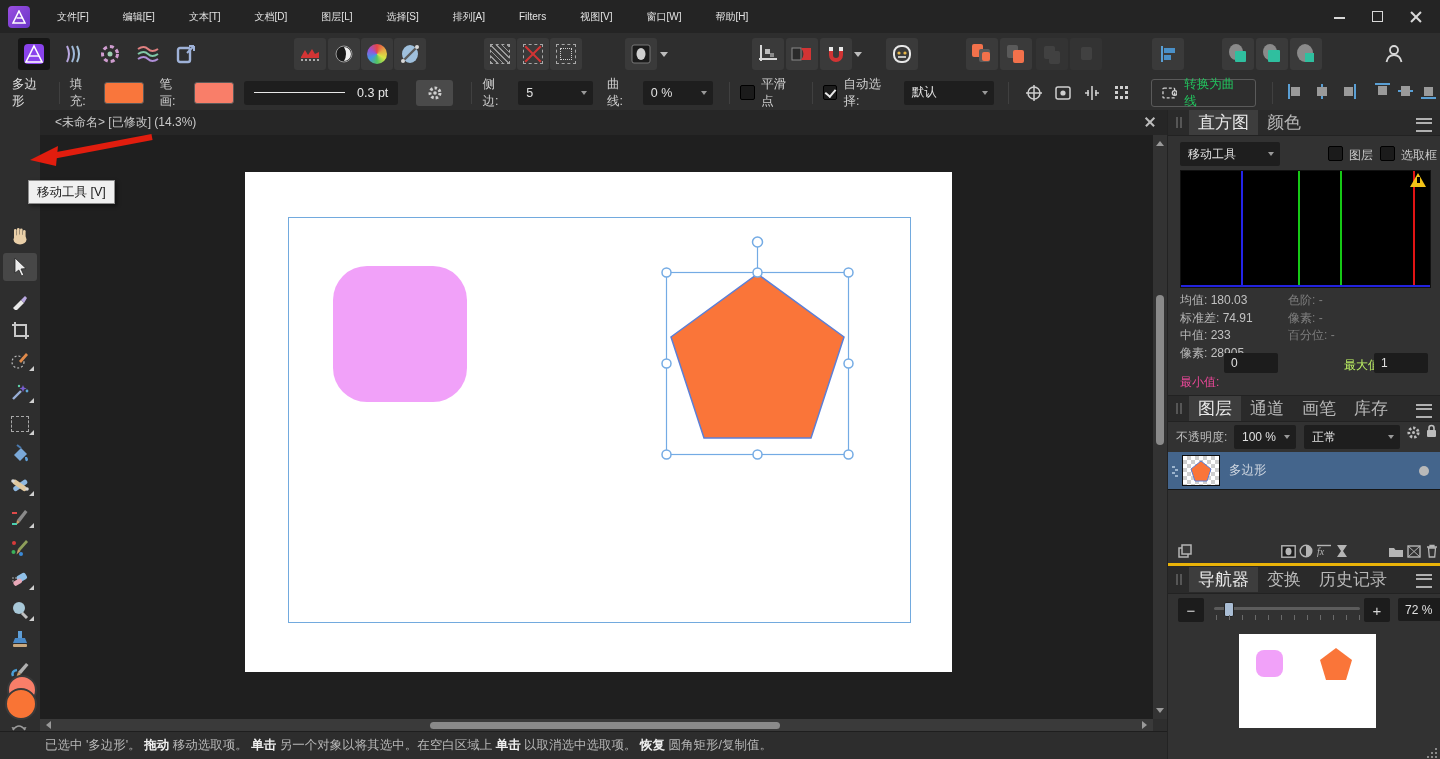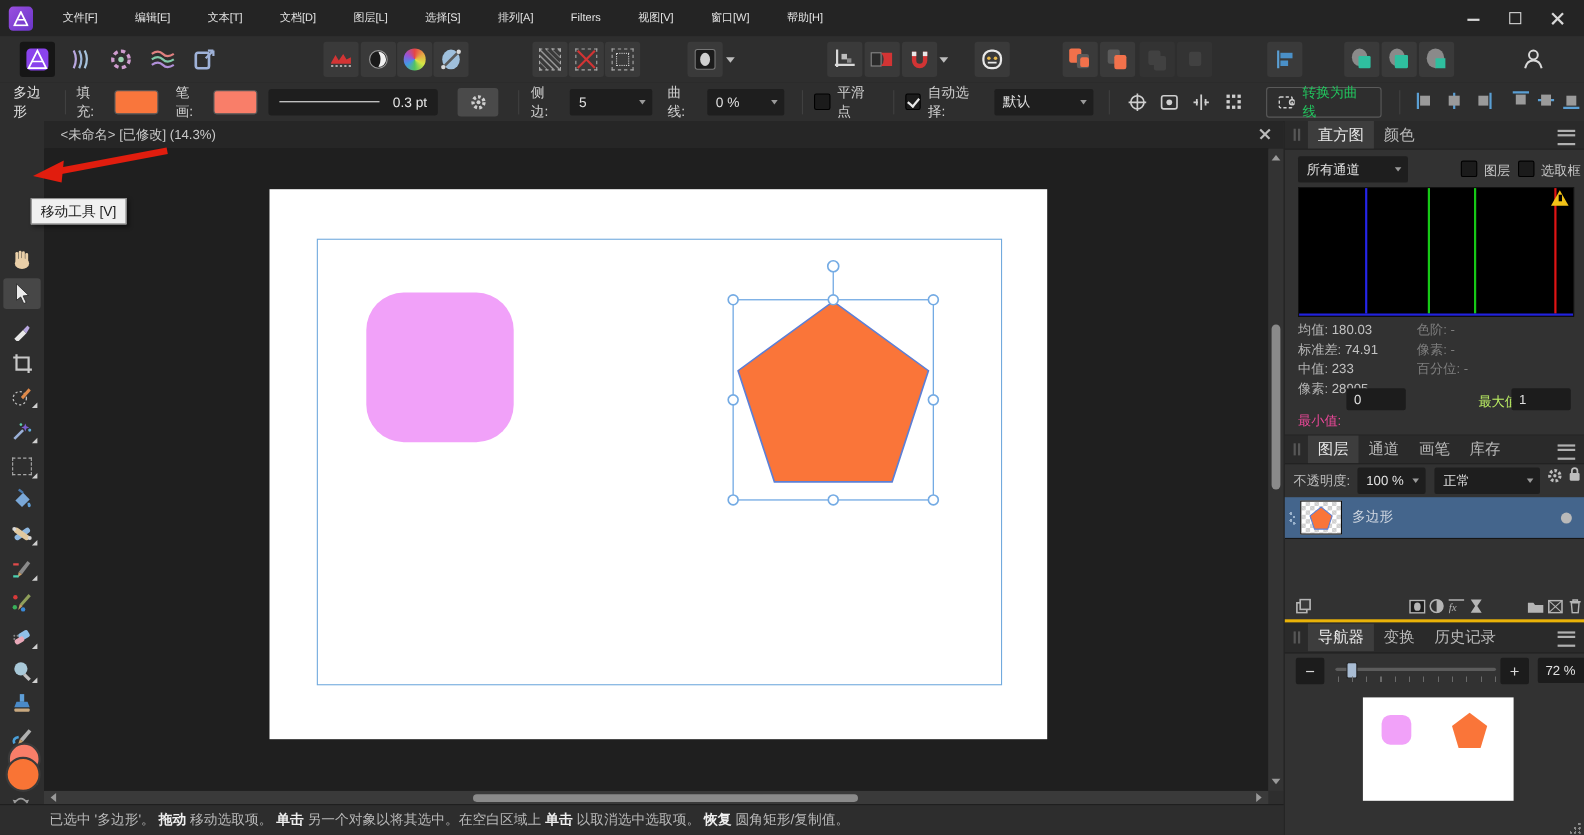--- a/index.html
+++ b/index.html
@@ -92,21 +92,21 @@
   .arr{width:0;height:0;position:absolute}
   .arr-left{border-top:4px solid transparent;border-bottom:4px solid transparent;border-right:5px solid #9a9a9a;left:6px;top:2px}
   .arr-right{border-top:4px solid transparent;border-bottom:4px solid transparent;border-left:5px solid #9a9a9a;right:6px;top:2px}
   .arr-up{border-left:4px solid transparent;border-right:4px solid transparent;border-bottom:5px solid #9a9a9a;left:3px;top:6px}
   .arr-down{border-left:4px solid transparent;border-right:4px solid transparent;border-top:5px solid #9a9a9a;left:3px;bottom:6px}
 
   
   .panels{position:absolute;left:1167px;top:110px;width:273px;height:649px;background:#323232;border-left:1px solid #232323}
   .panel-h{height:25px;background:#2a2a2a;border-bottom:1px solid #222;display:flex;align-items:center;position:relative}
   .grip{width:2px;height:11px;border-left:2px solid #565656;border-right:2px solid #565656;margin:0 7px 0 8px}
-  .ptab{padding:0 9px;line-height:25px;color:#b9b9b9;font-size:14px}
+  .ptab{padding:0 9px;line-height:25px;color:#b9b9b9;font-size:17px}
   .ptab.active{background:#3d3d3d;color:#e8e8e8}
   .hamb{position:absolute;right:9px;top:8px;width:16px;height:10px;border-top:2px solid #b0b0b0;border-bottom:2px solid #b0b0b0}
   .hamb::after{content:"";display:block;margin-top:2px;height:2px;background:#b0b0b0}
   .inputbox{background:#1c1c1c;border-radius:2px;color:#e0e0e0;display:flex;align-items:center;padding:0 7px;box-sizing:border-box}
 
   
   .histo-box{position:absolute;left:12px;top:60px;width:249px;height:116px;background:#000;border:1px solid #111}
   .hline{position:absolute;top:0;bottom:2px;width:2px}
   .hbase{position:absolute;left:0;right:0;bottom:0;height:2px;background:#2222dd}
   .warn-tri{position:absolute;width:0;height:0;border-left:8px solid transparent;border-right:8px solid transparent;border-bottom:14px solid #f2c318}
@@ -648,21 +648,21 @@
 <div class="panels">
 
   <div class="abs" style="left:0;top:0;width:273px;height:285px">
     <div class="panel-h">
       <span class="grip"></span>
       <span class="ptab active">直方图</span>
       <span class="ptab">颜色</span>
       <span class="hamb"></span>
     </div>
     <div class="dd" style="position:absolute;left:12px;top:32px;width:100px">
-      <span>所有通道</span>
+      <span>移动工具</span>
         <span class="tri-down"></span>
     </div>
     <span class="abs" style="left:160px;top:36px">
       <span class="checkbox"></span><span>图层</span>
     </span>
     <span class="abs" style="left:212px;top:36px">
       <span class="checkbox"></span><span>选取框</span>
     </span>
     <div class="histo-box">
       <span class="hline" style="left:24%;background:#2424e8"></span>

